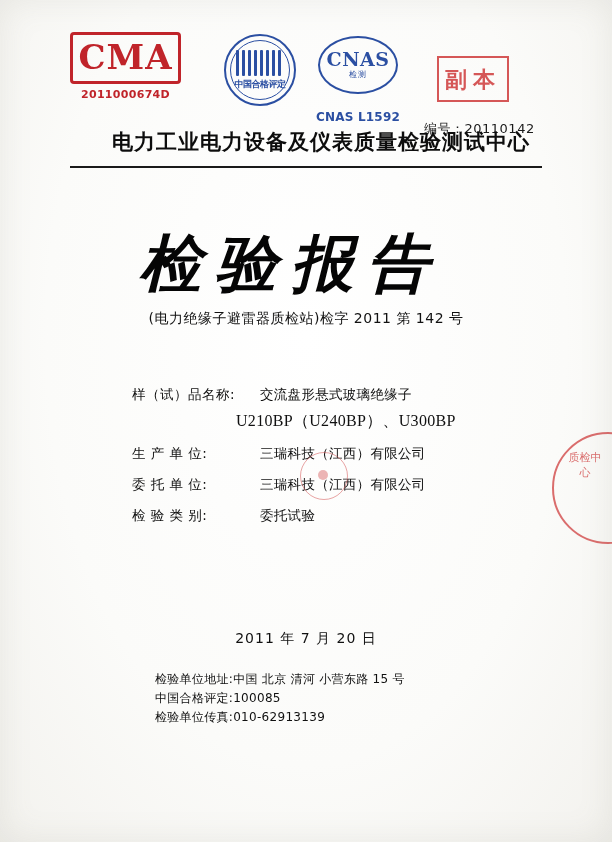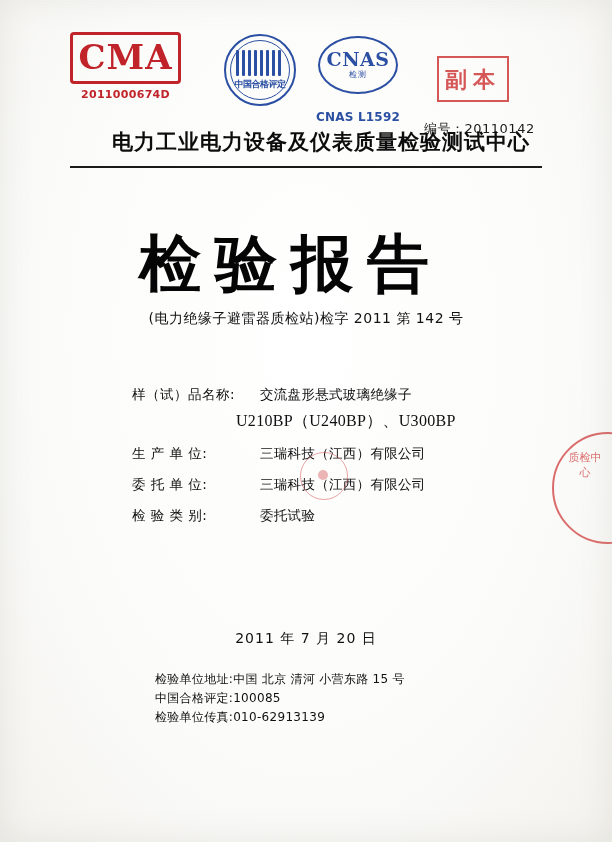--- a/index.html
+++ b/index.html
@@ -231,20 +231,21 @@
     top: 222px;
     left: 0;
     width: 568px;
     text-align: center;
     font-family: "DejaVu Serif", "Liberation Serif", serif;
     font-weight: bold;
     font-size: 62px;
     letter-spacing: 14px;
     text-indent: 14px;
     color: #050505;
+    font-style: italic;
   }
   .subtitle {
     position: absolute;
     top: 310px;
     left: 0;
     width: 612px;
     text-align: center;
     font-size: 14px;
     color: #111;
     letter-spacing: 0.5px;

